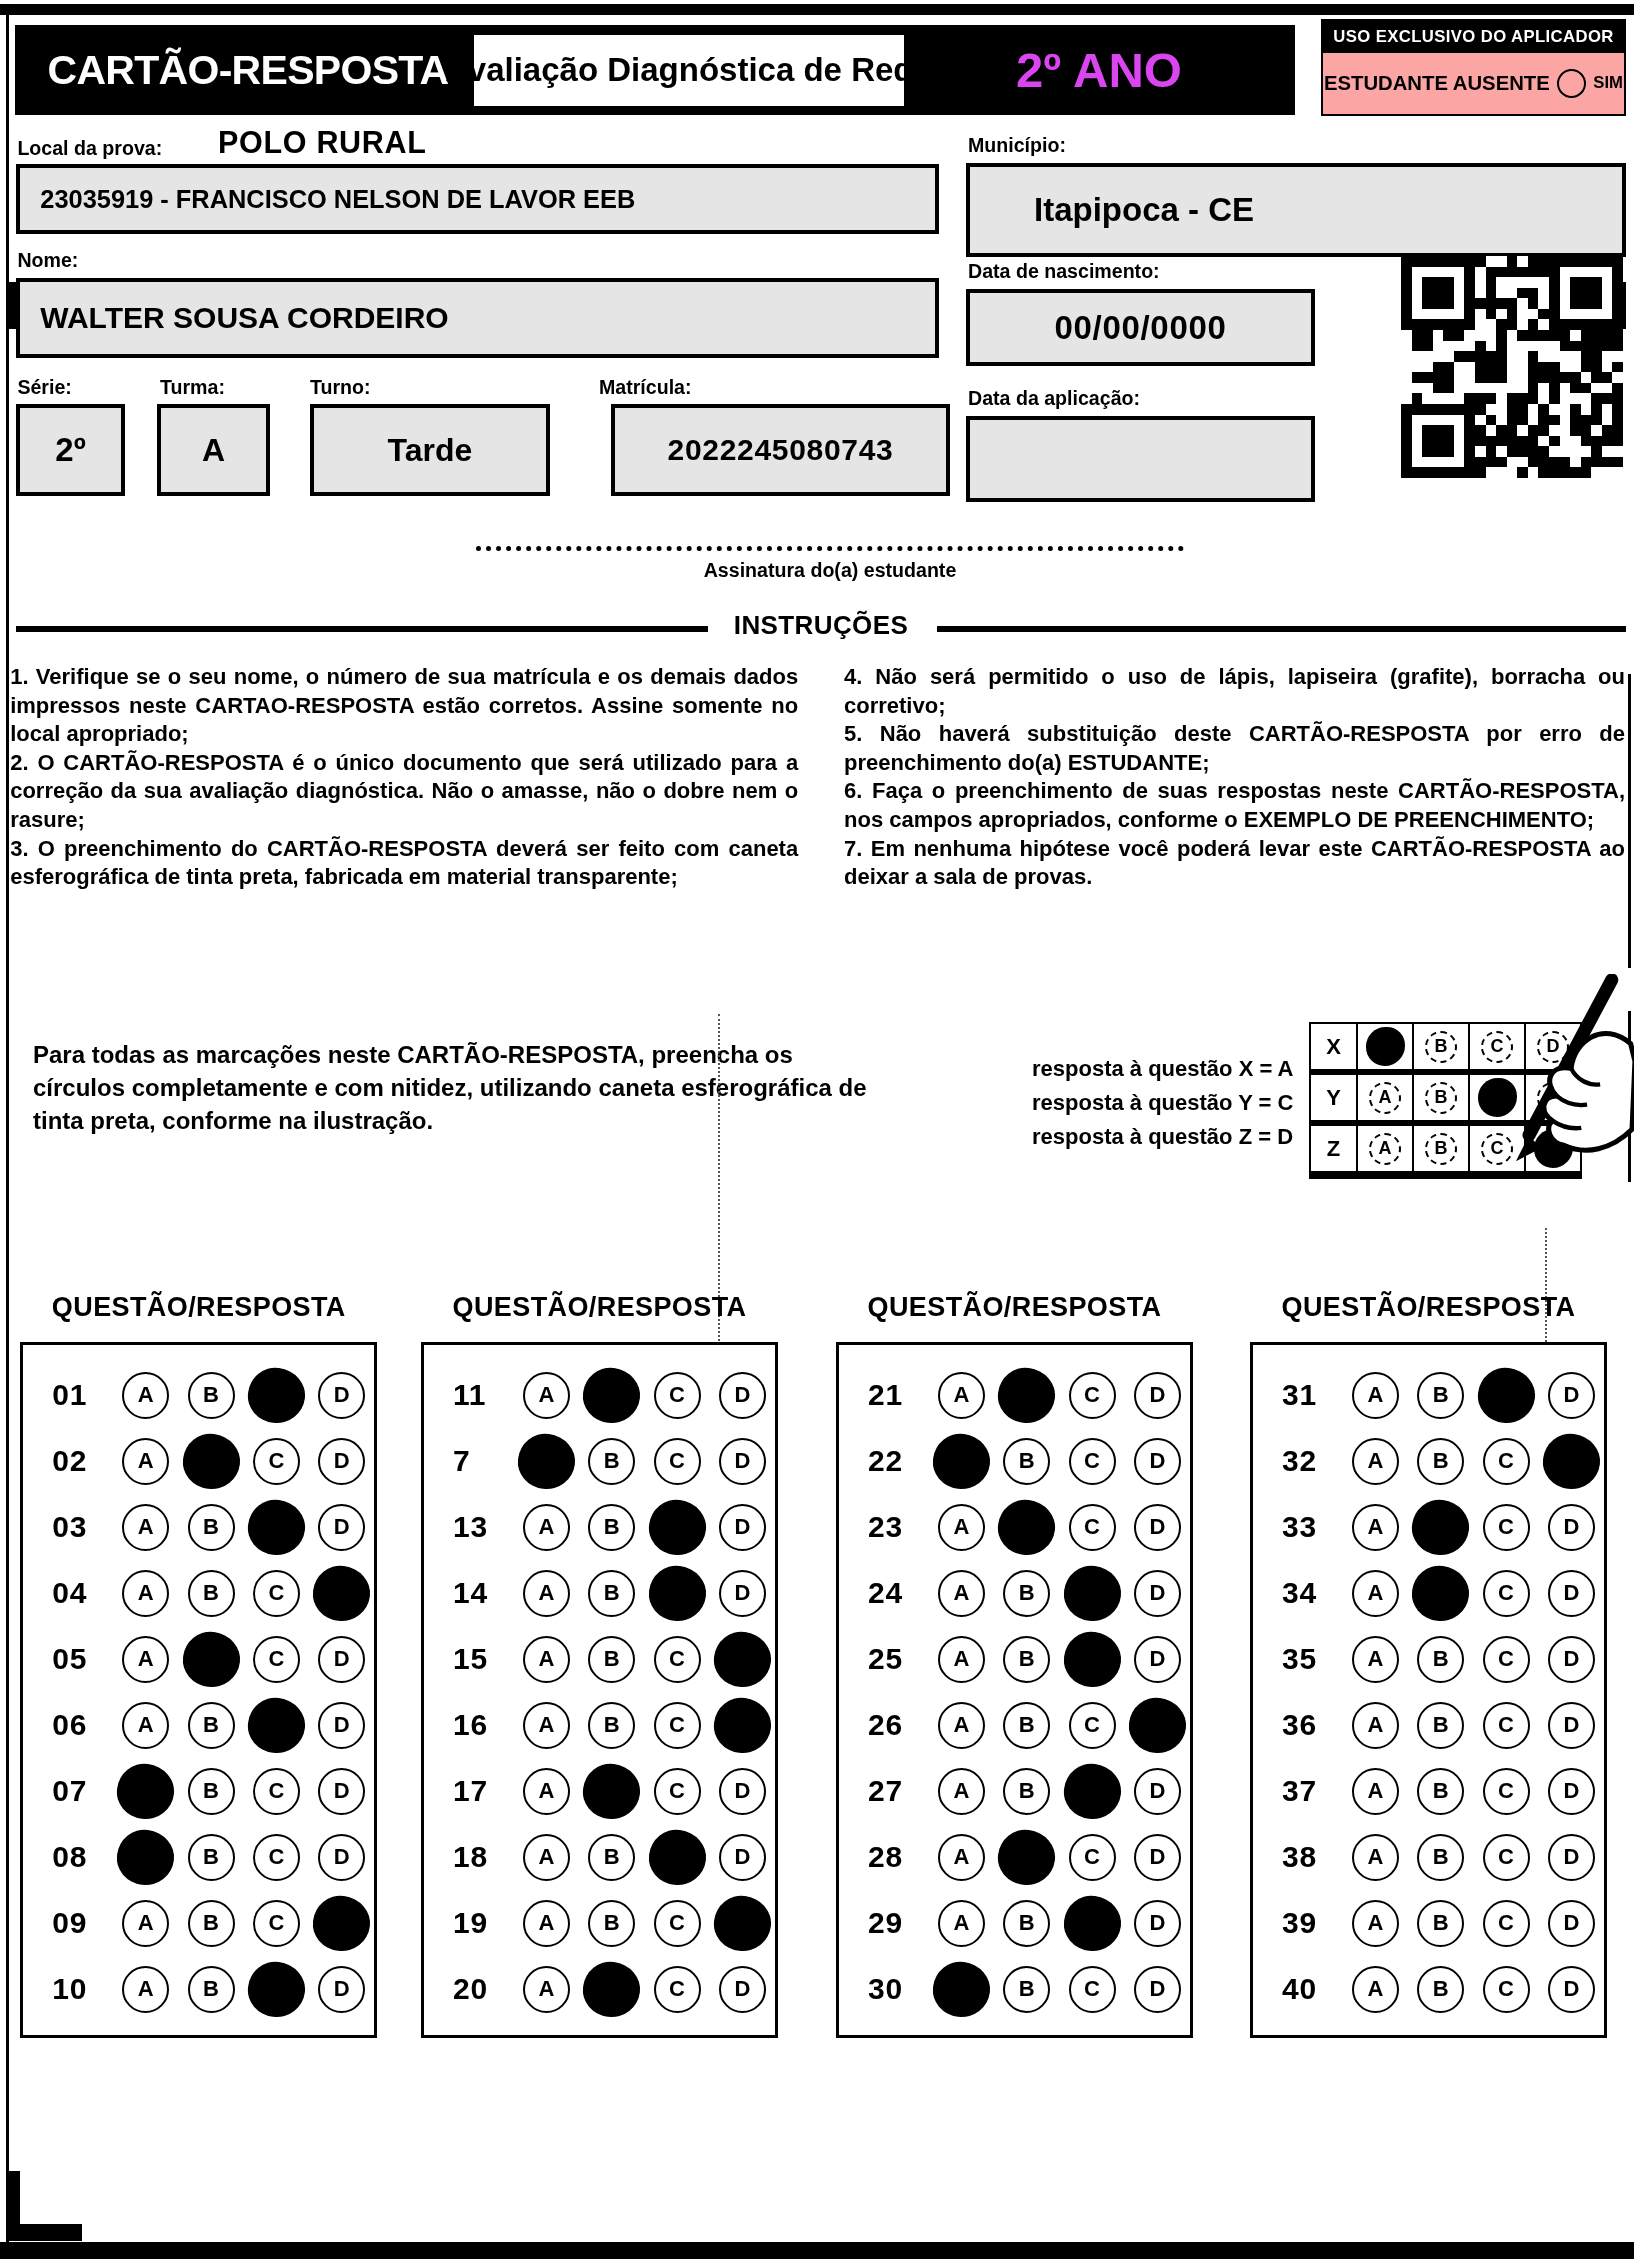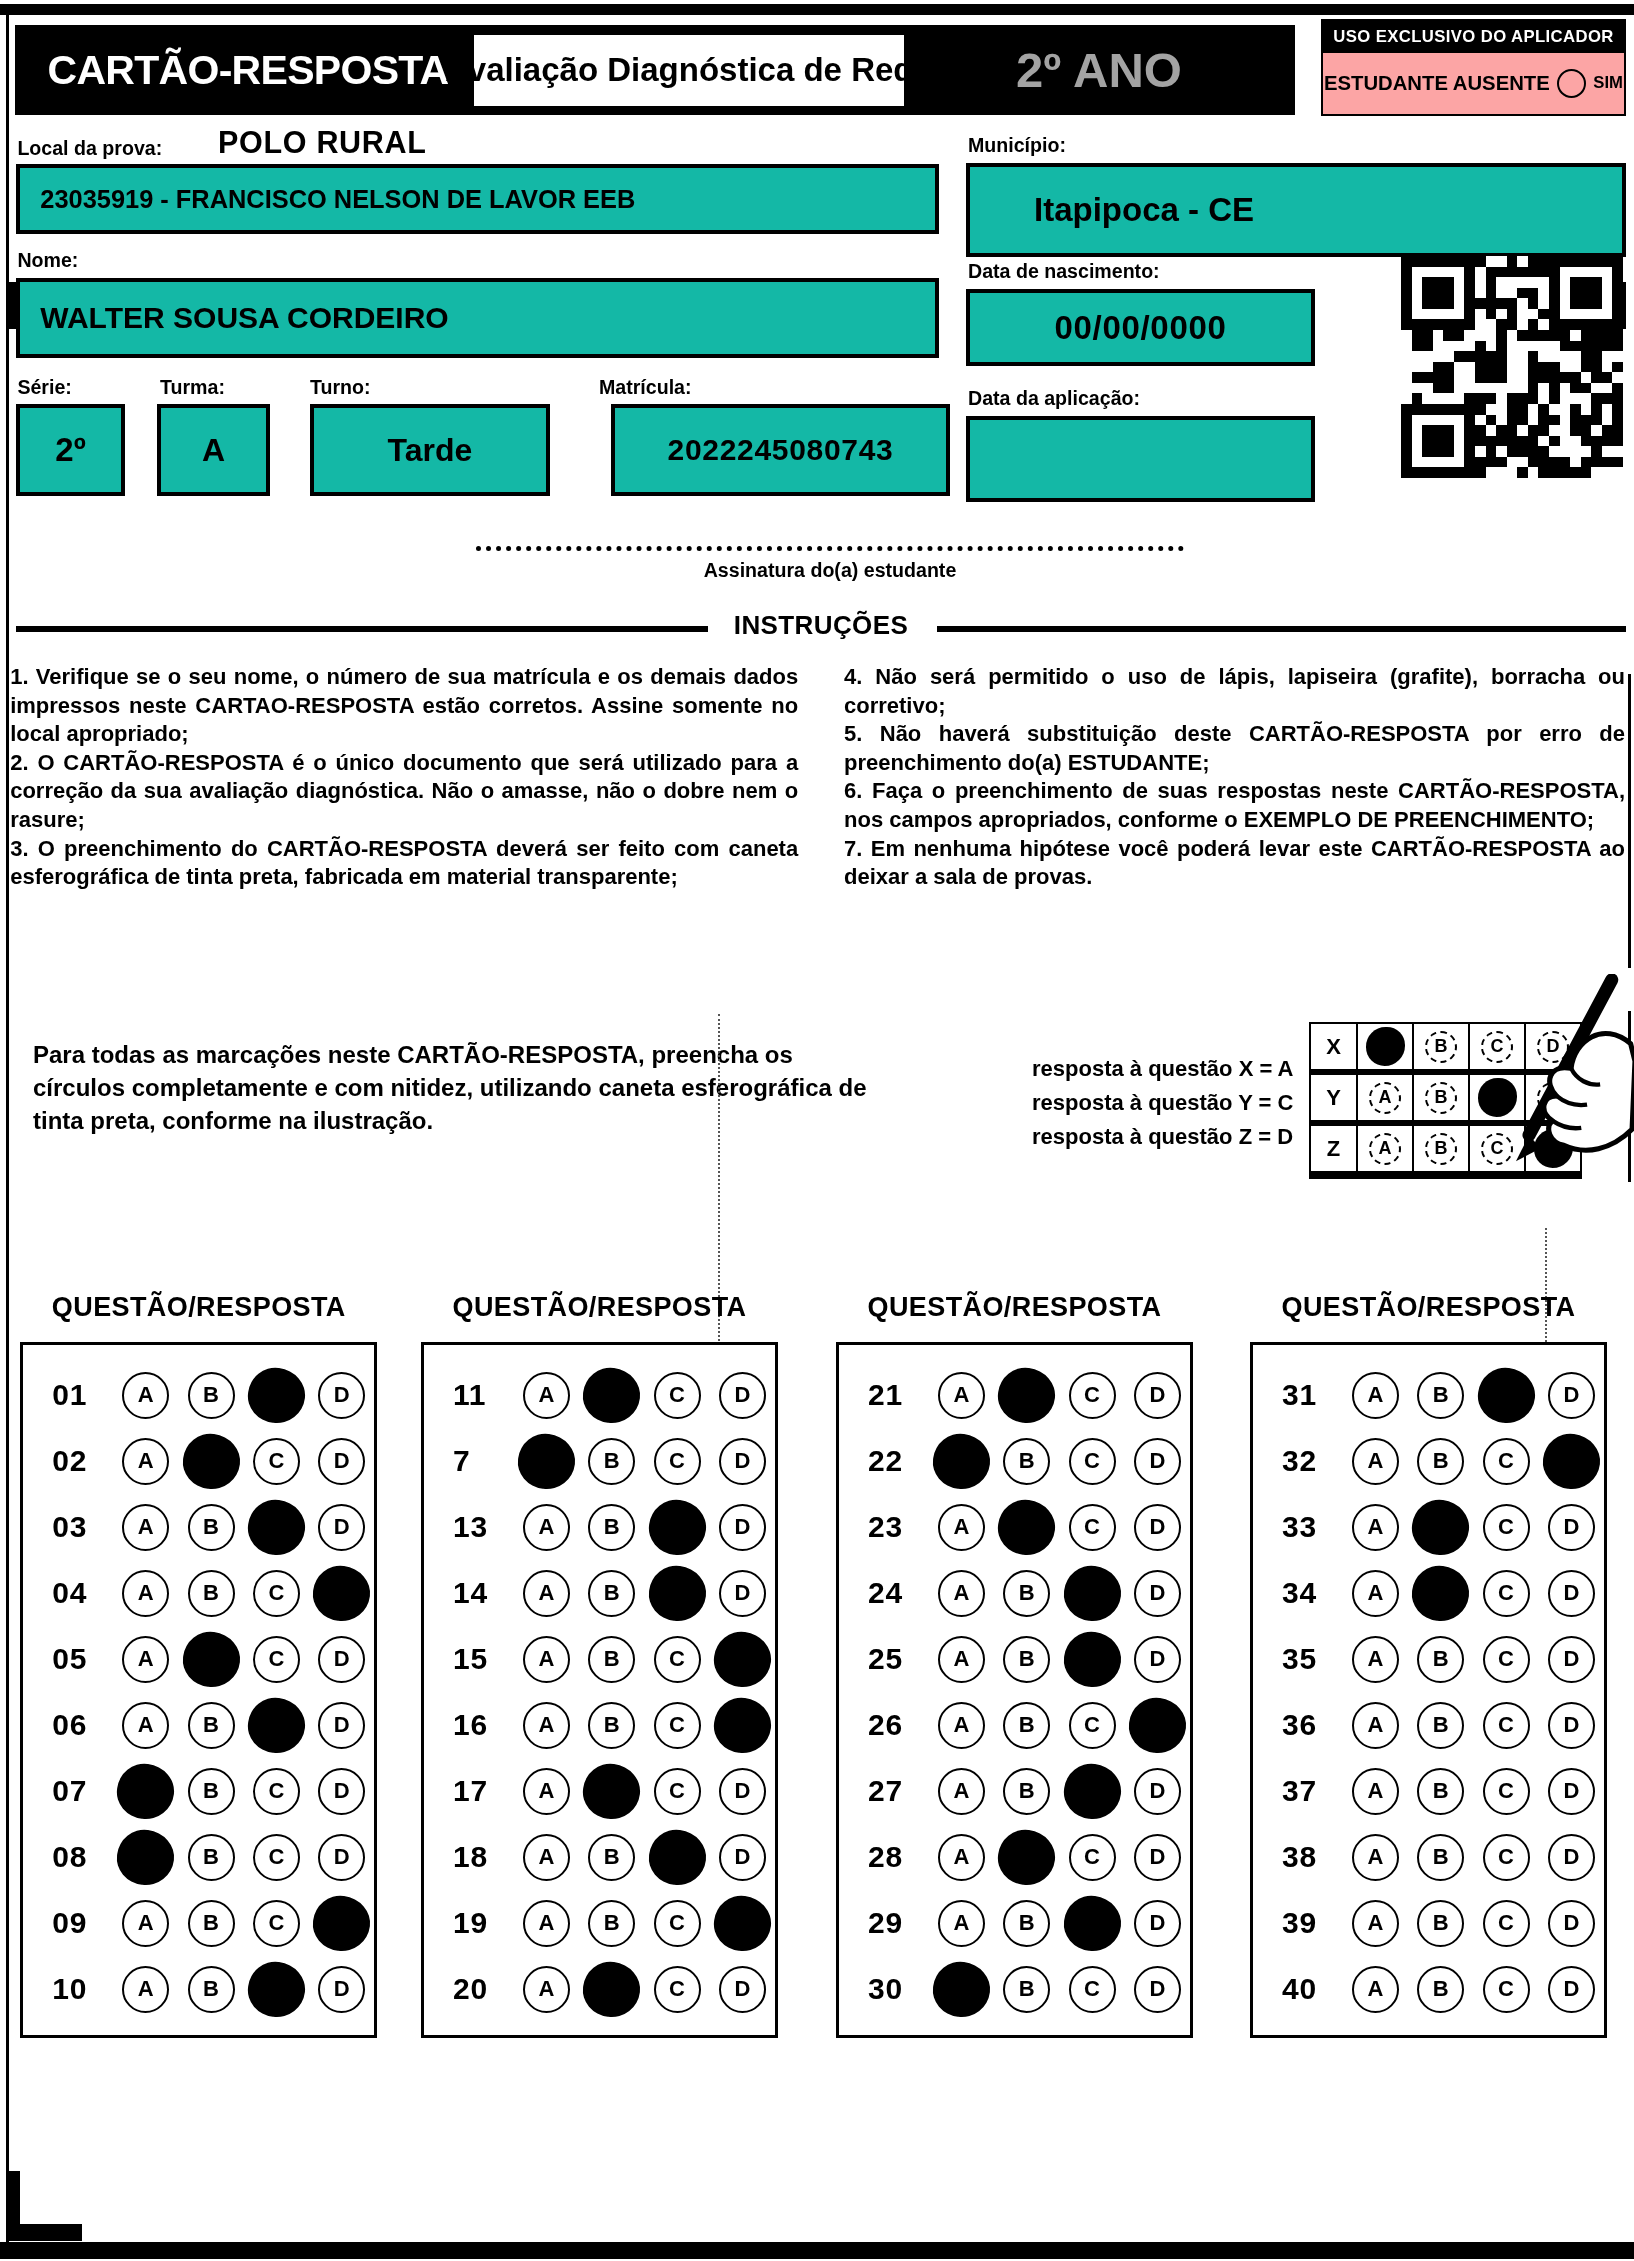--- a/index.html
+++ b/index.html
@@ -12,30 +12,30 @@
   .top-bar{left:0;top:4.4px;width:1634px;height:10.2px;background:#000;}
   .left-border{left:5.8px;top:4.4px;width:3.6px;height:2247px;background:#000;}
   .bottom-bar{left:0;top:2242px;width:1634px;height:17.4px;background:#000;}
   .rb{width:2.9px;background:#000;}
   .rb1{left:1628px;top:674px;height:294px;}
   .rb2{left:1628px;top:1011px;height:171px;}
   
   .hdr{left:14.5px;top:25px;width:1280px;height:90px;background:#000;display:flex;align-items:center;}
   .hdr-title{color:#fff;font-weight:bold;font-size:41px;margin-left:33px;letter-spacing:-0.7px;white-space:nowrap;}
   .hdr-white{margin-left:25px;width:430px;height:71px;background:#fff;display:flex;align-items:center;justify-content:center;font-size:33px;font-weight:bold;white-space:nowrap;}
-  .hdr-grade{flex:1;text-align:center;color:#a3a3a3;font-size:49px;font-weight:bold;white-space:nowrap;}
+  .hdr-grade{flex:1;text-align:center;color:#d946ef;font-size:49px;font-weight:bold;white-space:nowrap;}
   .applicator{left:1321px;top:19px;width:305px;height:97px;border:2.9px solid #000;background:#fca5a5;box-sizing:border-box;}
   .app-top{height:32px;background:#000;color:#fff;font-size:16.7px;font-weight:bold;display:flex;align-items:center;justify-content:center;letter-spacing:0.4px;}
   .app-body{height:60px;display:flex;align-items:center;justify-content:center;gap:7.3px;font-weight:bold;}
   .app-label{font-size:20.3px;}
   .app-circle{width:29px;height:29px;border:2.2px solid #000;border-radius:50%;box-sizing:border-box;}
   .app-sim{font-size:16.7px;}
   
   .flabel{font-size:19.6px;font-weight:bold;white-space:nowrap;}
-  .fbox{border:4.4px solid #000;box-sizing:border-box;display:flex;align-items:center;font-weight:bold;background:#14b8a6;}
+  .fbox{border:4.4px solid #000;box-sizing:border-box;display:flex;align-items:center;font-weight:bold;background:#e5e5e5;}
   .polo{left:218px;top:125px;font-size:30.5px;font-weight:bold;letter-spacing:0.7px;}
   .school-box{left:16px;top:164px;width:923px;height:70px;padding-left:20.3px;font-size:25.4px;}
   .municipio-box{left:966px;top:163px;width:660px;height:94px;padding-left:64px;font-size:33px;}
   .nome-box{left:16px;top:278px;width:923px;height:80px;padding-left:20.3px;font-size:30px;}
   .nasc-box{left:966px;top:289px;width:349px;height:77px;justify-content:center;font-size:33px;letter-spacing:0.7px;text-align:center;}
   .serie-box{left:16px;top:404px;width:109px;height:92px;justify-content:center;font-size:33px;}
   .turma-box{left:157px;top:404px;width:113px;height:92px;justify-content:center;font-size:32px;}
   .turno-box{left:310px;top:404px;width:240px;height:92px;justify-content:center;font-size:32px;}
   .matricula-box{left:599px;top:404px;width:339px;height:92px;justify-content:center;font-size:30px;letter-spacing:0.7px;margin-left:12px;}
   .aplic-box{left:966px;top:416px;width:349px;height:86px;}

